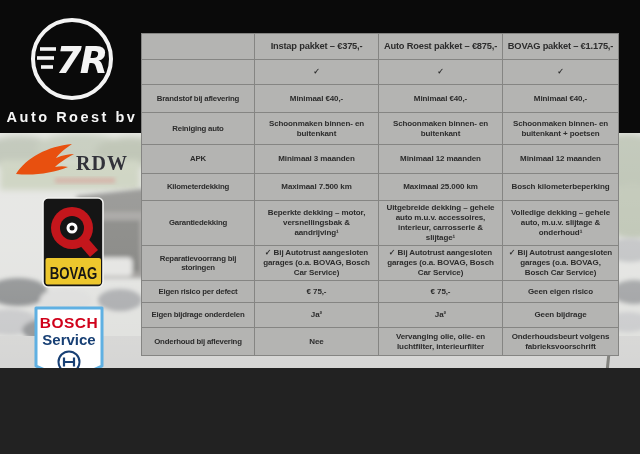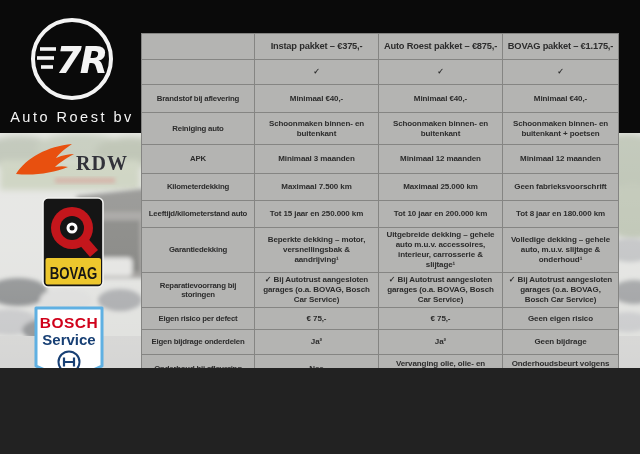--- a/index.html
+++ b/index.html
@@ -6,21 +6,21 @@
   .stage{position:relative;width:640px;height:368px;overflow:hidden;
          font-family:"Liberation Sans",sans-serif;background:#d4d5d1;}
 
   
   .photo{position:absolute;left:0;top:0;z-index:1;}
   .band{position:absolute;left:0;top:0;width:640px;height:133px;
         background:var(--band_black,#0a0a0a);z-index:2;}
   .logo-col{position:absolute;left:0;top:0;width:144px;height:454px;z-index:3;}
   .ar-logo{position:absolute;left:0;top:16px;}
   .ar-name{position:absolute;top:109px;left:0;width:144px;text-align:center;
-           color:#f5f5f5;font-weight:normal;font-size:14.5px;letter-spacing:2.5px;}
+           color:#f5f5f5;font-weight:bold;font-size:14.5px;letter-spacing:2.5px;}
   .rdw-logo{position:absolute;left:8px;top:138px;}
   .bovag-logo{position:absolute;left:42px;top:197px;}
   .bosch-logo{position:absolute;left:32px;top:305px;}
 
   
   table.pkg{position:absolute;left:141px;top:33px;width:477px;z-index:4;
             border-collapse:collapse;table-layout:fixed;
             background:var(--table_cell_gray,#b4b4b2);}
   table.pkg td,table.pkg th{border:1px solid var(--table_border_gray,#858583);
             color:var(--table_text,#2c2c2c);font-weight:bold;vertical-align:middle;
@@ -202,27 +202,21 @@
     <tr class="r3">
       <td class="lbl">APK</td>
       <td class="val">Minimaal 3 maanden</td>
       <td class="val">Minimaal 12 maanden</td>
       <td class="val">Minimaal 12 maanden</td>
     </tr>
     <tr class="r5">
       <td class="lbl">Kilometerdekking</td>
       <td class="val">Maximaal 7.500 km</td>
       <td class="val">Maximaal 25.000 km</td>
-      <td class="val">Geen fabrieksvoorschrift</td>
-    </tr>
-    <tr class="r6">
-      <td class="lbl">Leeftijd/kilometerstand auto</td>
-      <td class="val">Tot 15 jaar en 250.000 km</td>
-      <td class="val">Tot 10 jaar en 200.000 km</td>
-      <td class="val">Tot 8 jaar en 180.000 km</td>
+      <td class="val">Bosch kilometerbeperking</td>
     </tr>
     <tr class="r7">
       <td class="lbl">Garantiedekking</td>
       <td class="val">Beperkte dekking – motor, versnellingsbak &amp; aandrijving¹</td>
       <td class="val">Uitgebreide dekking – gehele auto m.u.v. accessoires, interieur, carrosserie &amp; slijtage¹</td>
       <td class="val">Volledige dekking – gehele auto, m.u.v. slijtage &amp; onderhoud¹</td>
     </tr>
     <tr class="r9">
       <td class="lbl">Reparatievoorrang bij storingen</td>
       <td class="val">✓ Bij Autotrust aangesloten garages (o.a. BOVAG, Bosch Car Service)</td>

